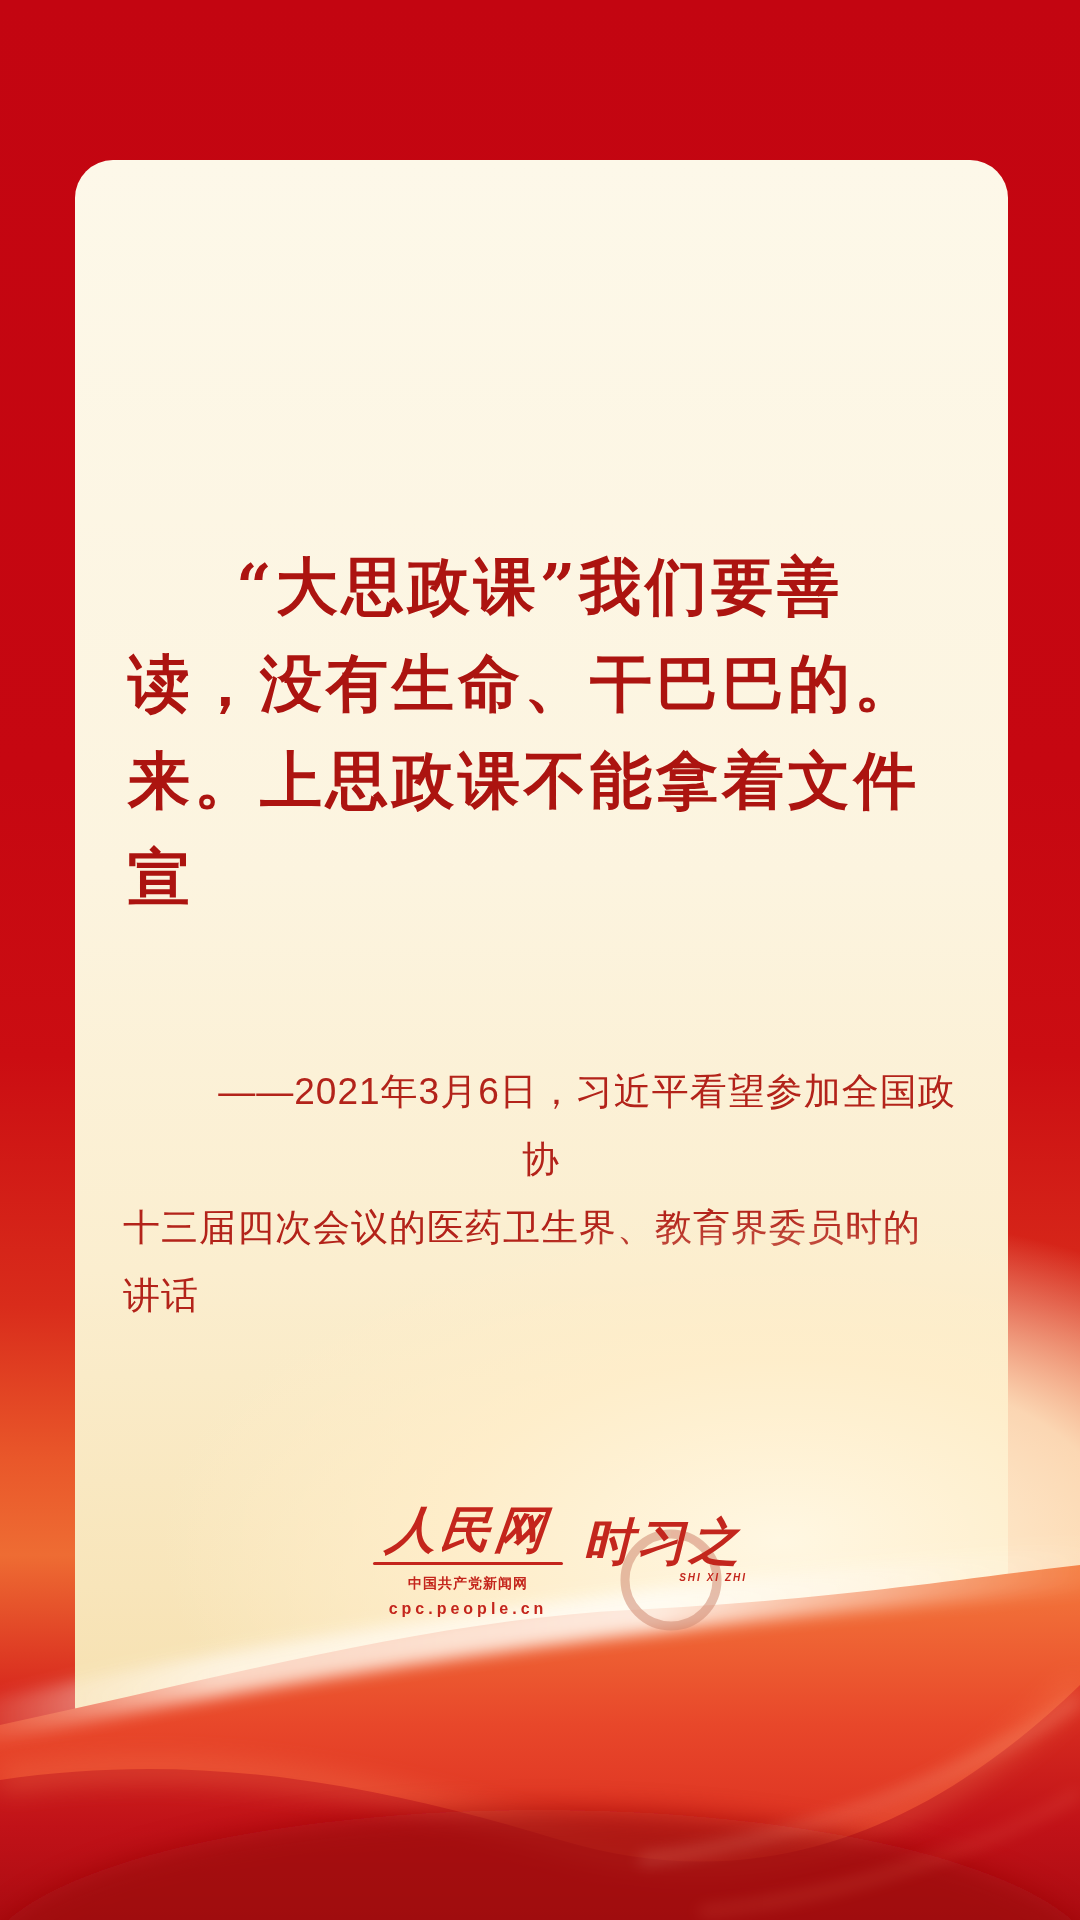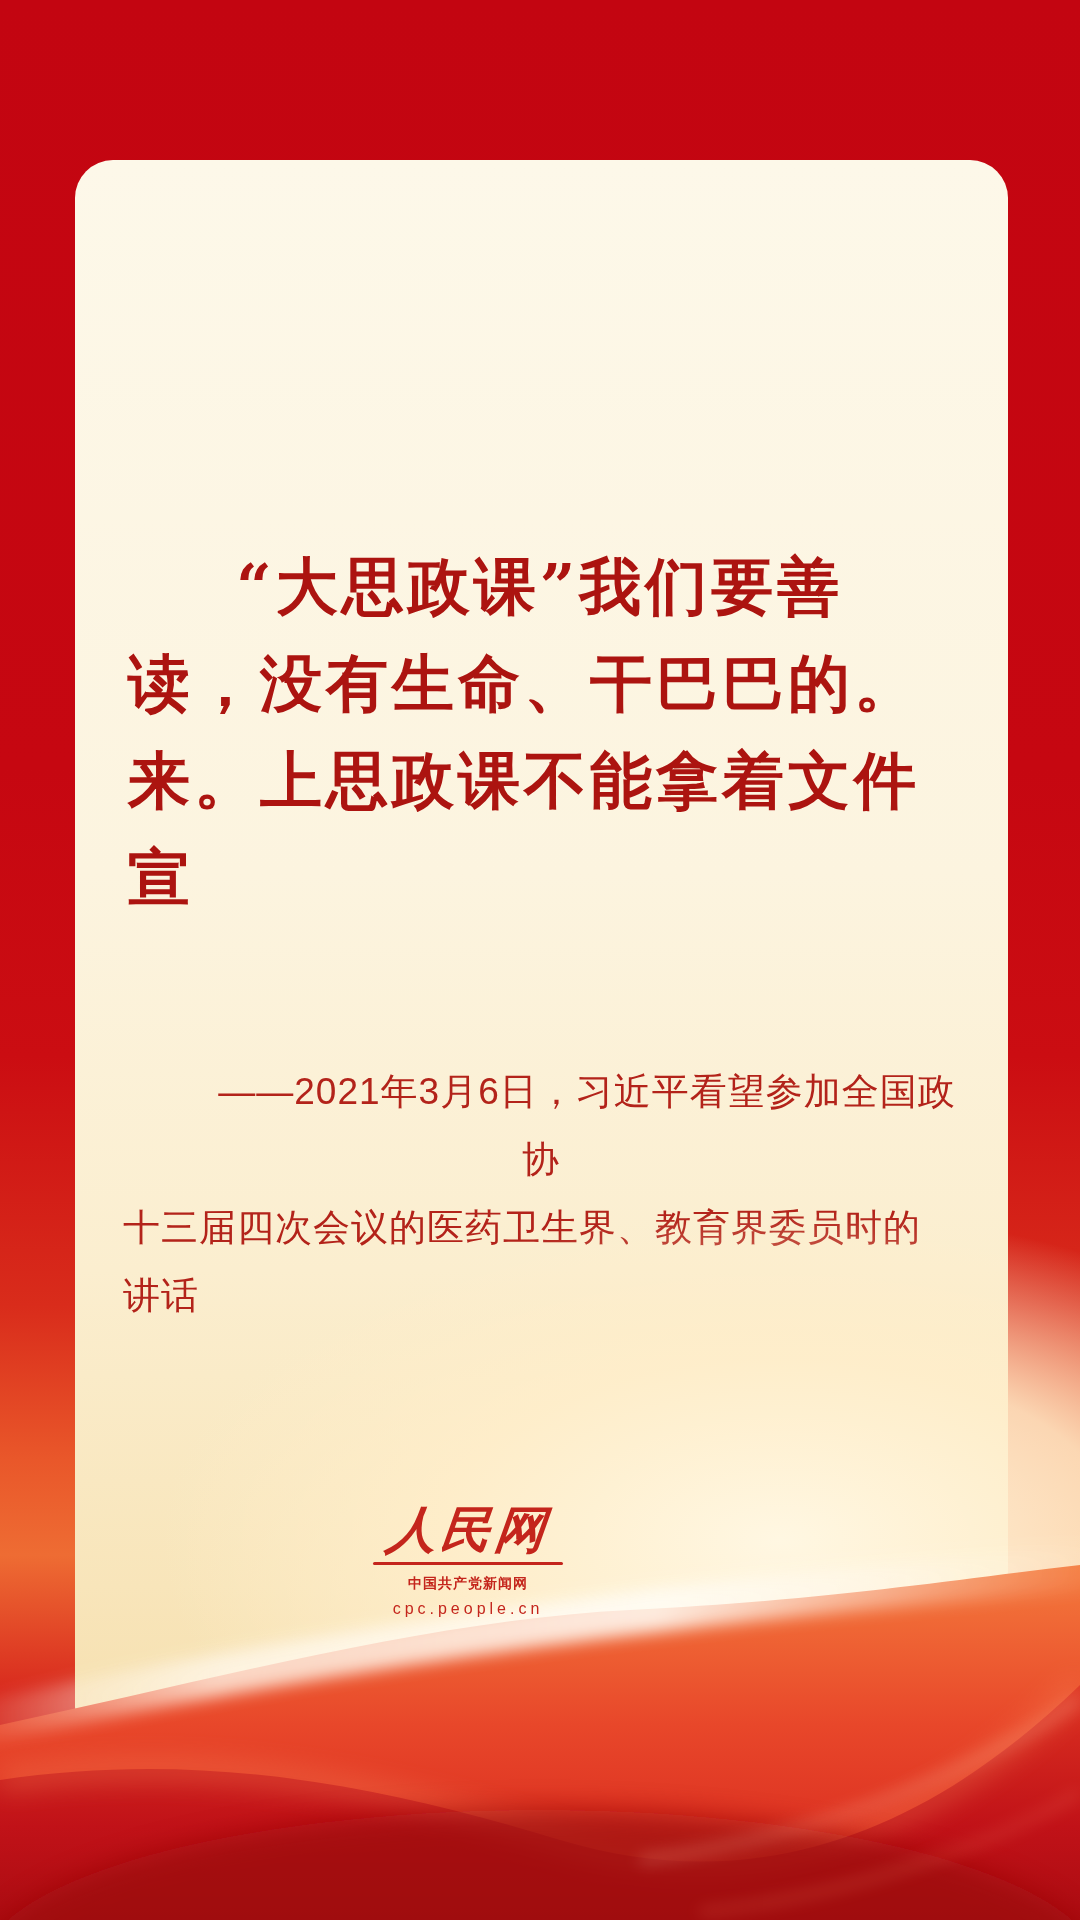--- a/index.html
+++ b/index.html
@@ -35,21 +35,21 @@
   
   .footer{position:absolute;left:0;top:1496px;width:1080px;height:160px;}
   .people-logo{position:absolute;left:373px;top:6px;width:190px;text-align:center;color:#c4251c;}
   .people-script{
     font-family:"DejaVu Serif","Liberation Serif",serif;
     font-size:50px;line-height:56px;font-weight:bold;font-style:italic;
     transform:skewX(-6deg);letter-spacing:4px;
   }
   .people-rule{height:3px;background:#c4251c;margin:4px 0 5px 0;border-radius:2px;}
   .people-sub{font-size:14px;font-weight:bold;letter-spacing:1px;line-height:26px;}
-  .people-url{font-size:16px;font-weight:normal;letter-spacing:4px;line-height:22px;margin-top:2px;}
+  .people-url{font-size:16px;font-weight:bold;letter-spacing:4px;line-height:22px;margin-top:2px;}
   .sxz-logo{position:absolute;left:583px;top:18px;width:170px;height:130px;color:#c3261d;}
   .sxz-ring{position:absolute;left:28px;top:6px;width:120px;height:120px;}
   .sxz-text{
     position:relative;z-index:2;
     font-family:"DejaVu Serif","Liberation Serif",serif;
     font-size:50px;line-height:56px;font-weight:bold;font-style:italic;letter-spacing:3px;
   }
   .sxz-sub{
     position:relative;z-index:2;text-align:right;
     font-size:10px;font-weight:bold;font-style:italic;letter-spacing:2px;margin-top:2px;padding-right:6px;
@@ -125,15 +125,23 @@
   </svg>
 
   <div class="footer">
     <div class="people-logo">
       <div class="people-script">人民网</div>
       <div class="people-rule"></div>
       <div class="people-sub">中国共产党新闻网</div>
       <div class="people-url">cpc.people.cn</div>
     </div>
 
+    <div class="sxz-logo">
+      <svg class="sxz-ring" width="120" height="120" viewBox="0 0 120 120" xmlns="http://www.w3.org/2000/svg">
+        <circle cx="60" cy="60" r="46" fill="none" stroke="#cf8a72" stroke-width="9" opacity="0.55"></circle>
+        <path d="M60,14 A46,46 0 0,1 106,60" fill="none" stroke="#e7b49e" stroke-width="6" opacity="0.6"></path>
+      </svg>
+      <div class="sxz-text">时习之</div>
+      <div class="sxz-sub">SHI XI ZHI</div>
+    </div>
   </div>
 
 </div>
 
 </body></html>

